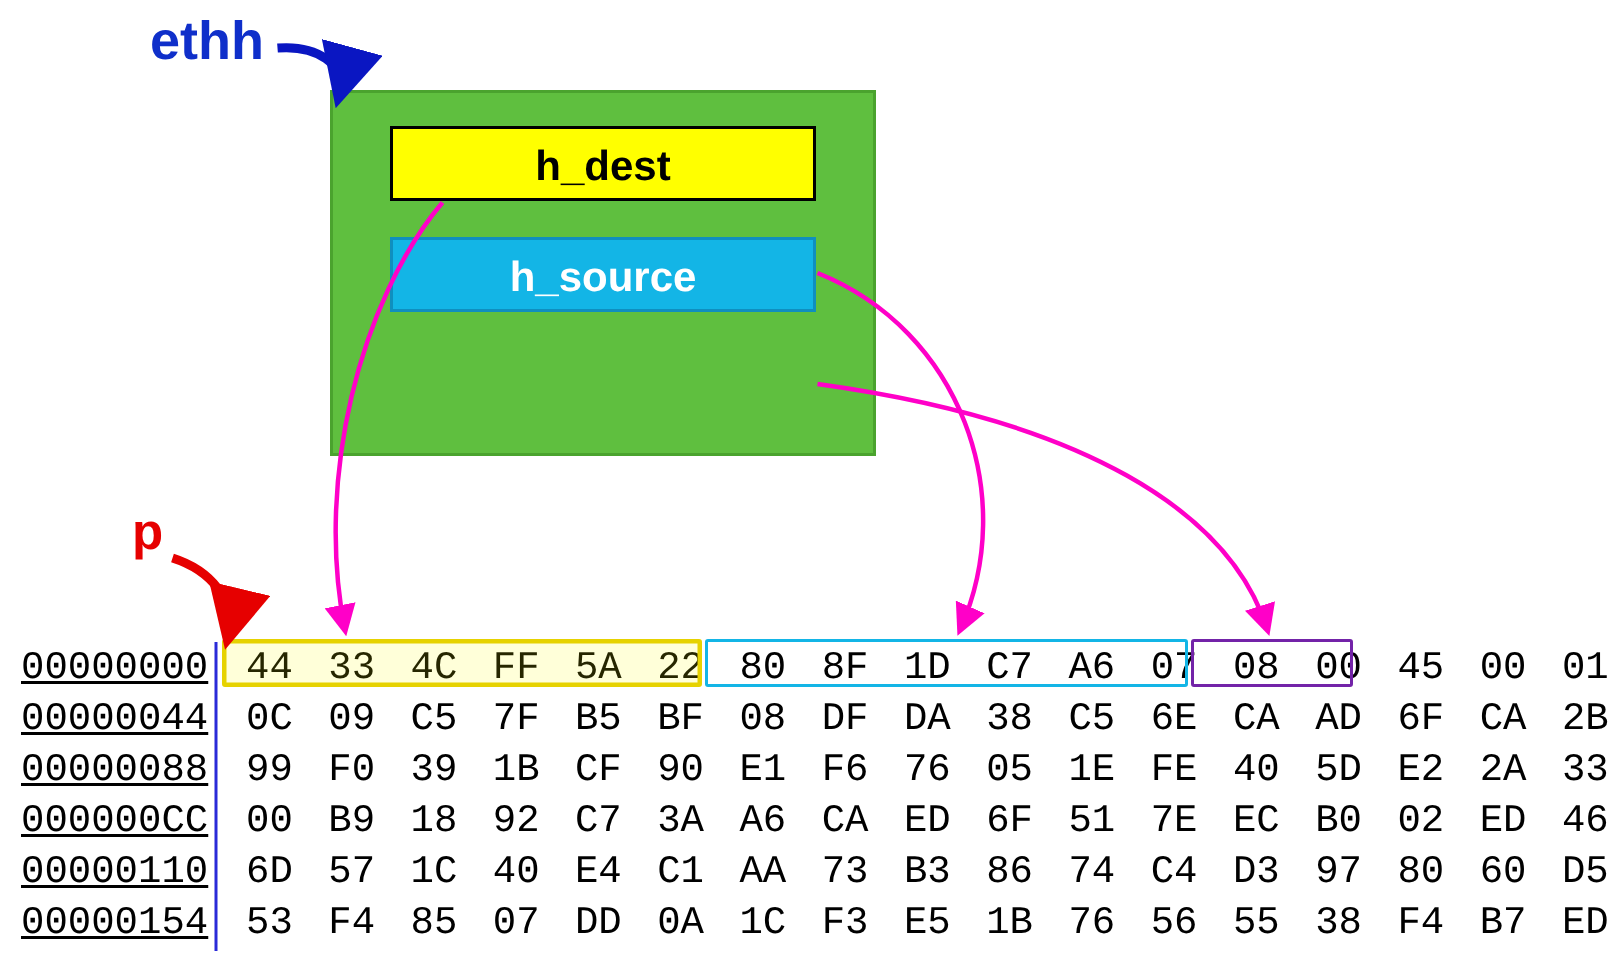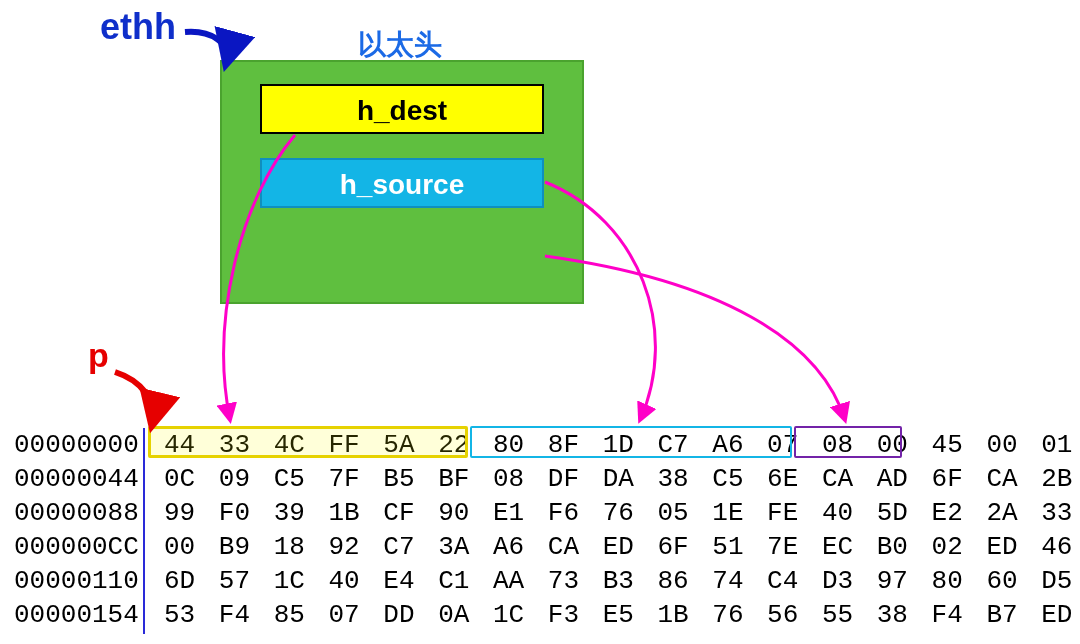--- a/index.html
+++ b/index.html
@@ -74,21 +74,21 @@
     position: absolute;
     left: 14px;
     top: 428px;
     font-family: "Consolas", "Courier New", monospace;
     font-size: 26px;
     line-height: 34px;
     color: #000;
     white-space: pre;
   }
   .hex .row { display: block; }
-  .hex .off { display:inline-block; width: 128px; }
+  .hex .off { display:inline-block; width: 128px; text-decoration: underline; }
   .hex .sep { display:inline-block; width: 18px; } 
   .hex .byte { padding: 0 4px; }
 
   
   .vbar {
     position: absolute;
     left: 143px;
     top: 428px;
     width: 0;
     height: 206px;
@@ -112,21 +112,20 @@
     left: 0; top: 0;
     width: 1080px; height: 644px;
     pointer-events: none;
   }
 </style>
 </head>
 <body>
 <div class="stage">
 
   <div class="lbl-ethh">ethh</div>
-  <div class="lbl-title">以太头</div>
   <div class="lbl-p">p</div>
 
   <div class="struct">
     <div class="field f-source">h_source</div>
     <div class="field f-dest">h_dest</div>
   </div>
 
   <div class="vbar"></div>
   <div class="hex" id="hex"><span class="row"><span class="off">00000000</span><span class="sep"></span><span class="byte">44</span> <span class="byte">33</span> <span class="byte">4C</span> <span class="byte">FF</span> <span class="byte">5A</span> <span class="byte">22</span> <span class="byte">80</span> <span class="byte">8F</span> <span class="byte">1D</span> <span class="byte">C7</span> <span class="byte">A6</span> <span class="byte">07</span> <span class="byte">08</span> <span class="byte">00</span> <span class="byte">45</span> <span class="byte">00</span> <span class="byte">01</span></span><span class="row"><span class="off">00000044</span><span class="sep"></span><span class="byte">0C</span> <span class="byte">09</span> <span class="byte">C5</span> <span class="byte">7F</span> <span class="byte">B5</span> <span class="byte">BF</span> <span class="byte">08</span> <span class="byte">DF</span> <span class="byte">DA</span> <span class="byte">38</span> <span class="byte">C5</span> <span class="byte">6E</span> <span class="byte">CA</span> <span class="byte">AD</span> <span class="byte">6F</span> <span class="byte">CA</span> <span class="byte">2B</span></span><span class="row"><span class="off">00000088</span><span class="sep"></span><span class="byte">99</span> <span class="byte">F0</span> <span class="byte">39</span> <span class="byte">1B</span> <span class="byte">CF</span> <span class="byte">90</span> <span class="byte">E1</span> <span class="byte">F6</span> <span class="byte">76</span> <span class="byte">05</span> <span class="byte">1E</span> <span class="byte">FE</span> <span class="byte">40</span> <span class="byte">5D</span> <span class="byte">E2</span> <span class="byte">2A</span> <span class="byte">33</span></span><span class="row"><span class="off">000000CC</span><span class="sep"></span><span class="byte">00</span> <span class="byte">B9</span> <span class="byte">18</span> <span class="byte">92</span> <span class="byte">C7</span> <span class="byte">3A</span> <span class="byte">A6</span> <span class="byte">CA</span> <span class="byte">ED</span> <span class="byte">6F</span> <span class="byte">51</span> <span class="byte">7E</span> <span class="byte">EC</span> <span class="byte">B0</span> <span class="byte">02</span> <span class="byte">ED</span> <span class="byte">46</span></span><span class="row"><span class="off">00000110</span><span class="sep"></span><span class="byte">6D</span> <span class="byte">57</span> <span class="byte">1C</span> <span class="byte">40</span> <span class="byte">E4</span> <span class="byte">C1</span> <span class="byte">AA</span> <span class="byte">73</span> <span class="byte">B3</span> <span class="byte">86</span> <span class="byte">74</span> <span class="byte">C4</span> <span class="byte">D3</span> <span class="byte">97</span> <span class="byte">80</span> <span class="byte">60</span> <span class="byte">D5</span></span><span class="row"><span class="off">00000154</span><span class="sep"></span><span class="byte">53</span> <span class="byte">F4</span> <span class="byte">85</span> <span class="byte">07</span> <span class="byte">DD</span> <span class="byte">0A</span> <span class="byte">1C</span> <span class="byte">F3</span> <span class="byte">E5</span> <span class="byte">1B</span> <span class="byte">76</span> <span class="byte">56</span> <span class="byte">55</span> <span class="byte">38</span> <span class="byte">F4</span> <span class="byte">B7</span> <span class="byte">ED</span></span></div>
 

